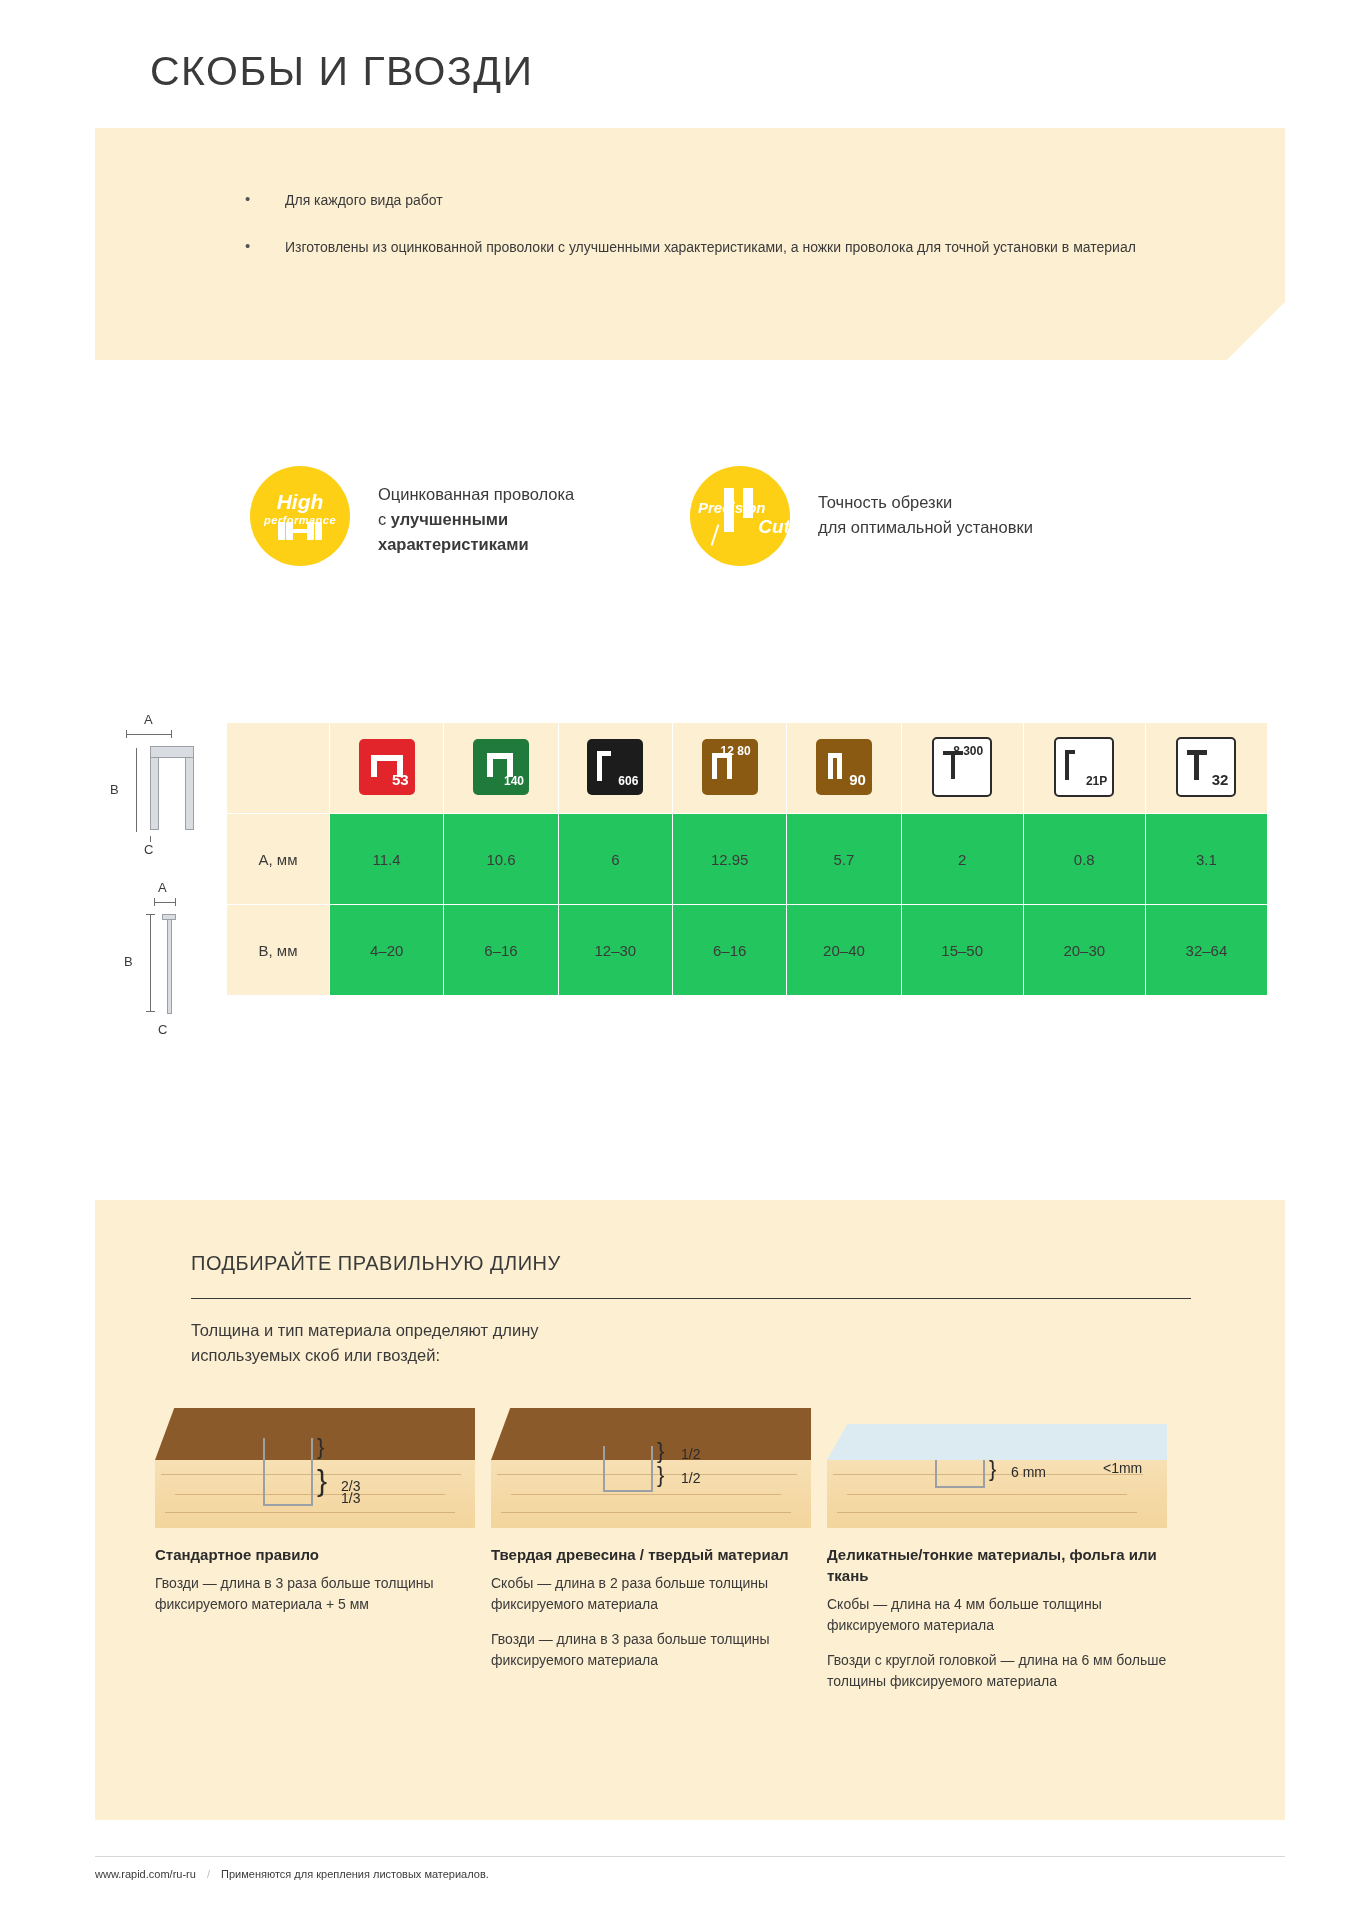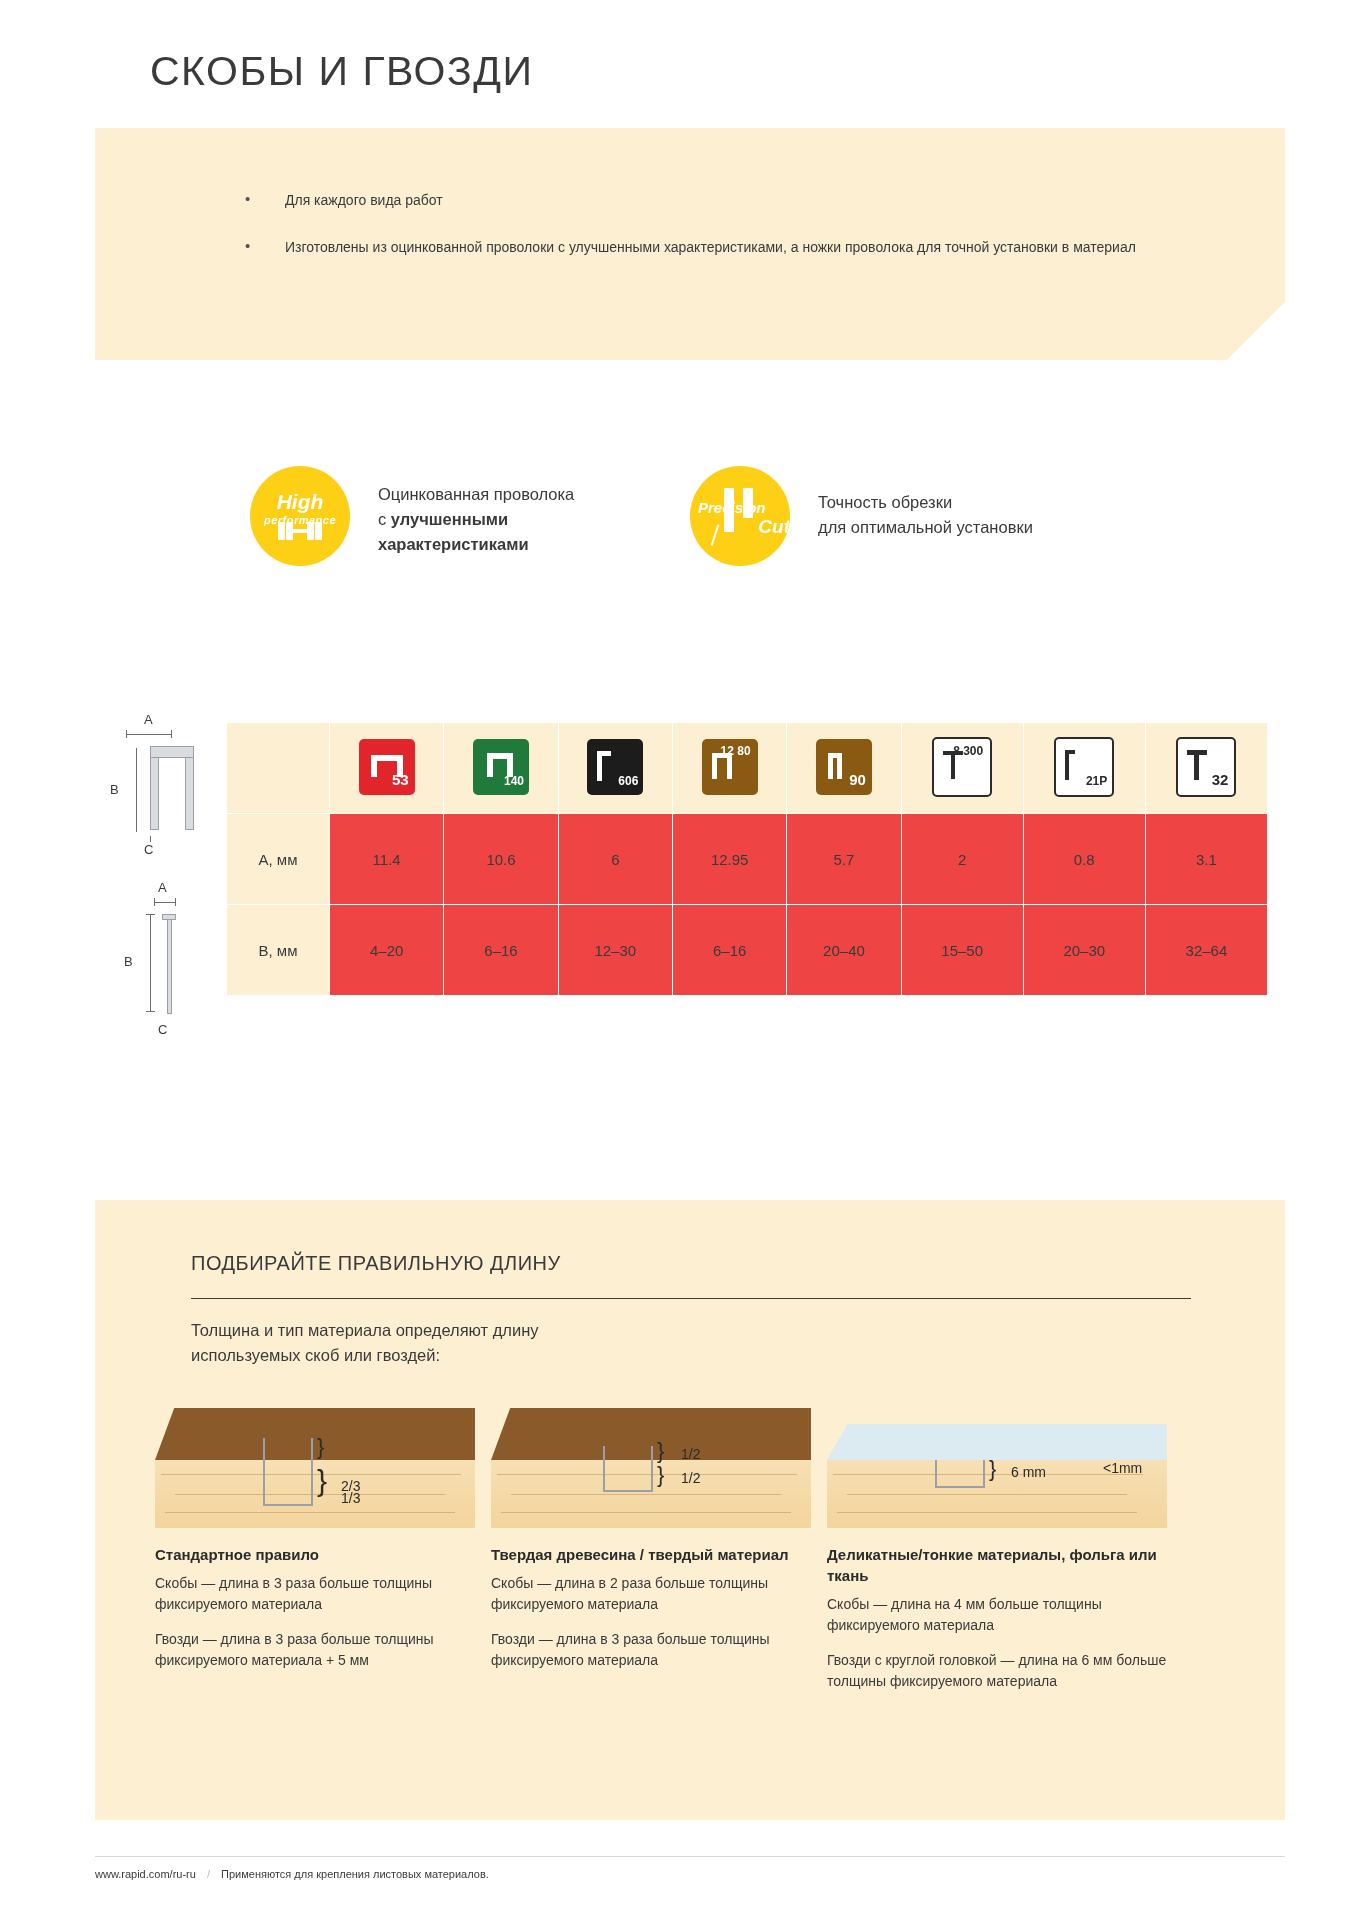--- a/index.html
+++ b/index.html
@@ -56,21 +56,21 @@
   .pcut-line{position:absolute;left:24px;top:58px;width:2px;height:22px;background:#fff;transform:rotate(18deg);}
 
   
   .tbl{position:absolute;left:226px;top:722px;width:1042px;}
   .tbl table{border-collapse:collapse;width:1042px;}
   .tbl td{
     text-align:center;vertical-align:middle;font-size:15px;color:#3a3a3a;
     border:1px solid #ffffff;
   }
   .row-head td{background:#fdf0d2;height:88px;}
-  .row-data td{background:#ef4444;height:88px;}
+  .row-data td{background:#22c55e;height:88px;}
   .row-data td.rowlabel, .row-head td.rowlabel{background:#fdf0d2;font-weight:normal;width:100px;}
   .row-data td.rowlabel{background:#fdf0d2;}
 
   
   .chip{
     display:inline-block;width:56px;height:56px;border-radius:5px;
     position:relative;
   }
   .chip .num{
     position:absolute;right:6px;bottom:7px;color:#fff;font-size:15px;font-weight:bold;
@@ -337,21 +337,20 @@
           <div class="wood-grain" style="left:20px;top:34px;width:270px;"></div>
           <div class="wood-grain" style="left:10px;top:52px;width:290px;"></div>
         </div>
         <div class="staple-shape" style="left:108px;top:30px;width:46px;height:66px;"></div>
         <div class="brace" style="left:162px;top:26px;">}</div>
         <div class="meas" style="left:186px;top:34px;margin-top:48px;">1/3</div>
         <div class="brace" style="left:162px;top:56px;font-size:30px;">}</div>
         <div class="meas" style="left:186px;top:70px;">2/3</div>
       </div>
       <h4>Стандартное правило</h4>
-      <p>Скобы — длина в 3 раза больше толщины фиксируемого материала</p>
       <p>Гвозди — длина в 3 раза больше толщины фиксируемого материала + 5 мм</p>
     </div>
 
     <div class="card" style="left:396px;">
       <div class="illu">
         <div class="wood-top persp"></div>
         <div class="wood-bottom">
           <div class="wood-grain" style="left:6px;top:14px;width:300px;"></div>
           <div class="wood-grain" style="left:20px;top:34px;width:270px;"></div>
           <div class="wood-grain" style="left:10px;top:52px;width:290px;"></div>

